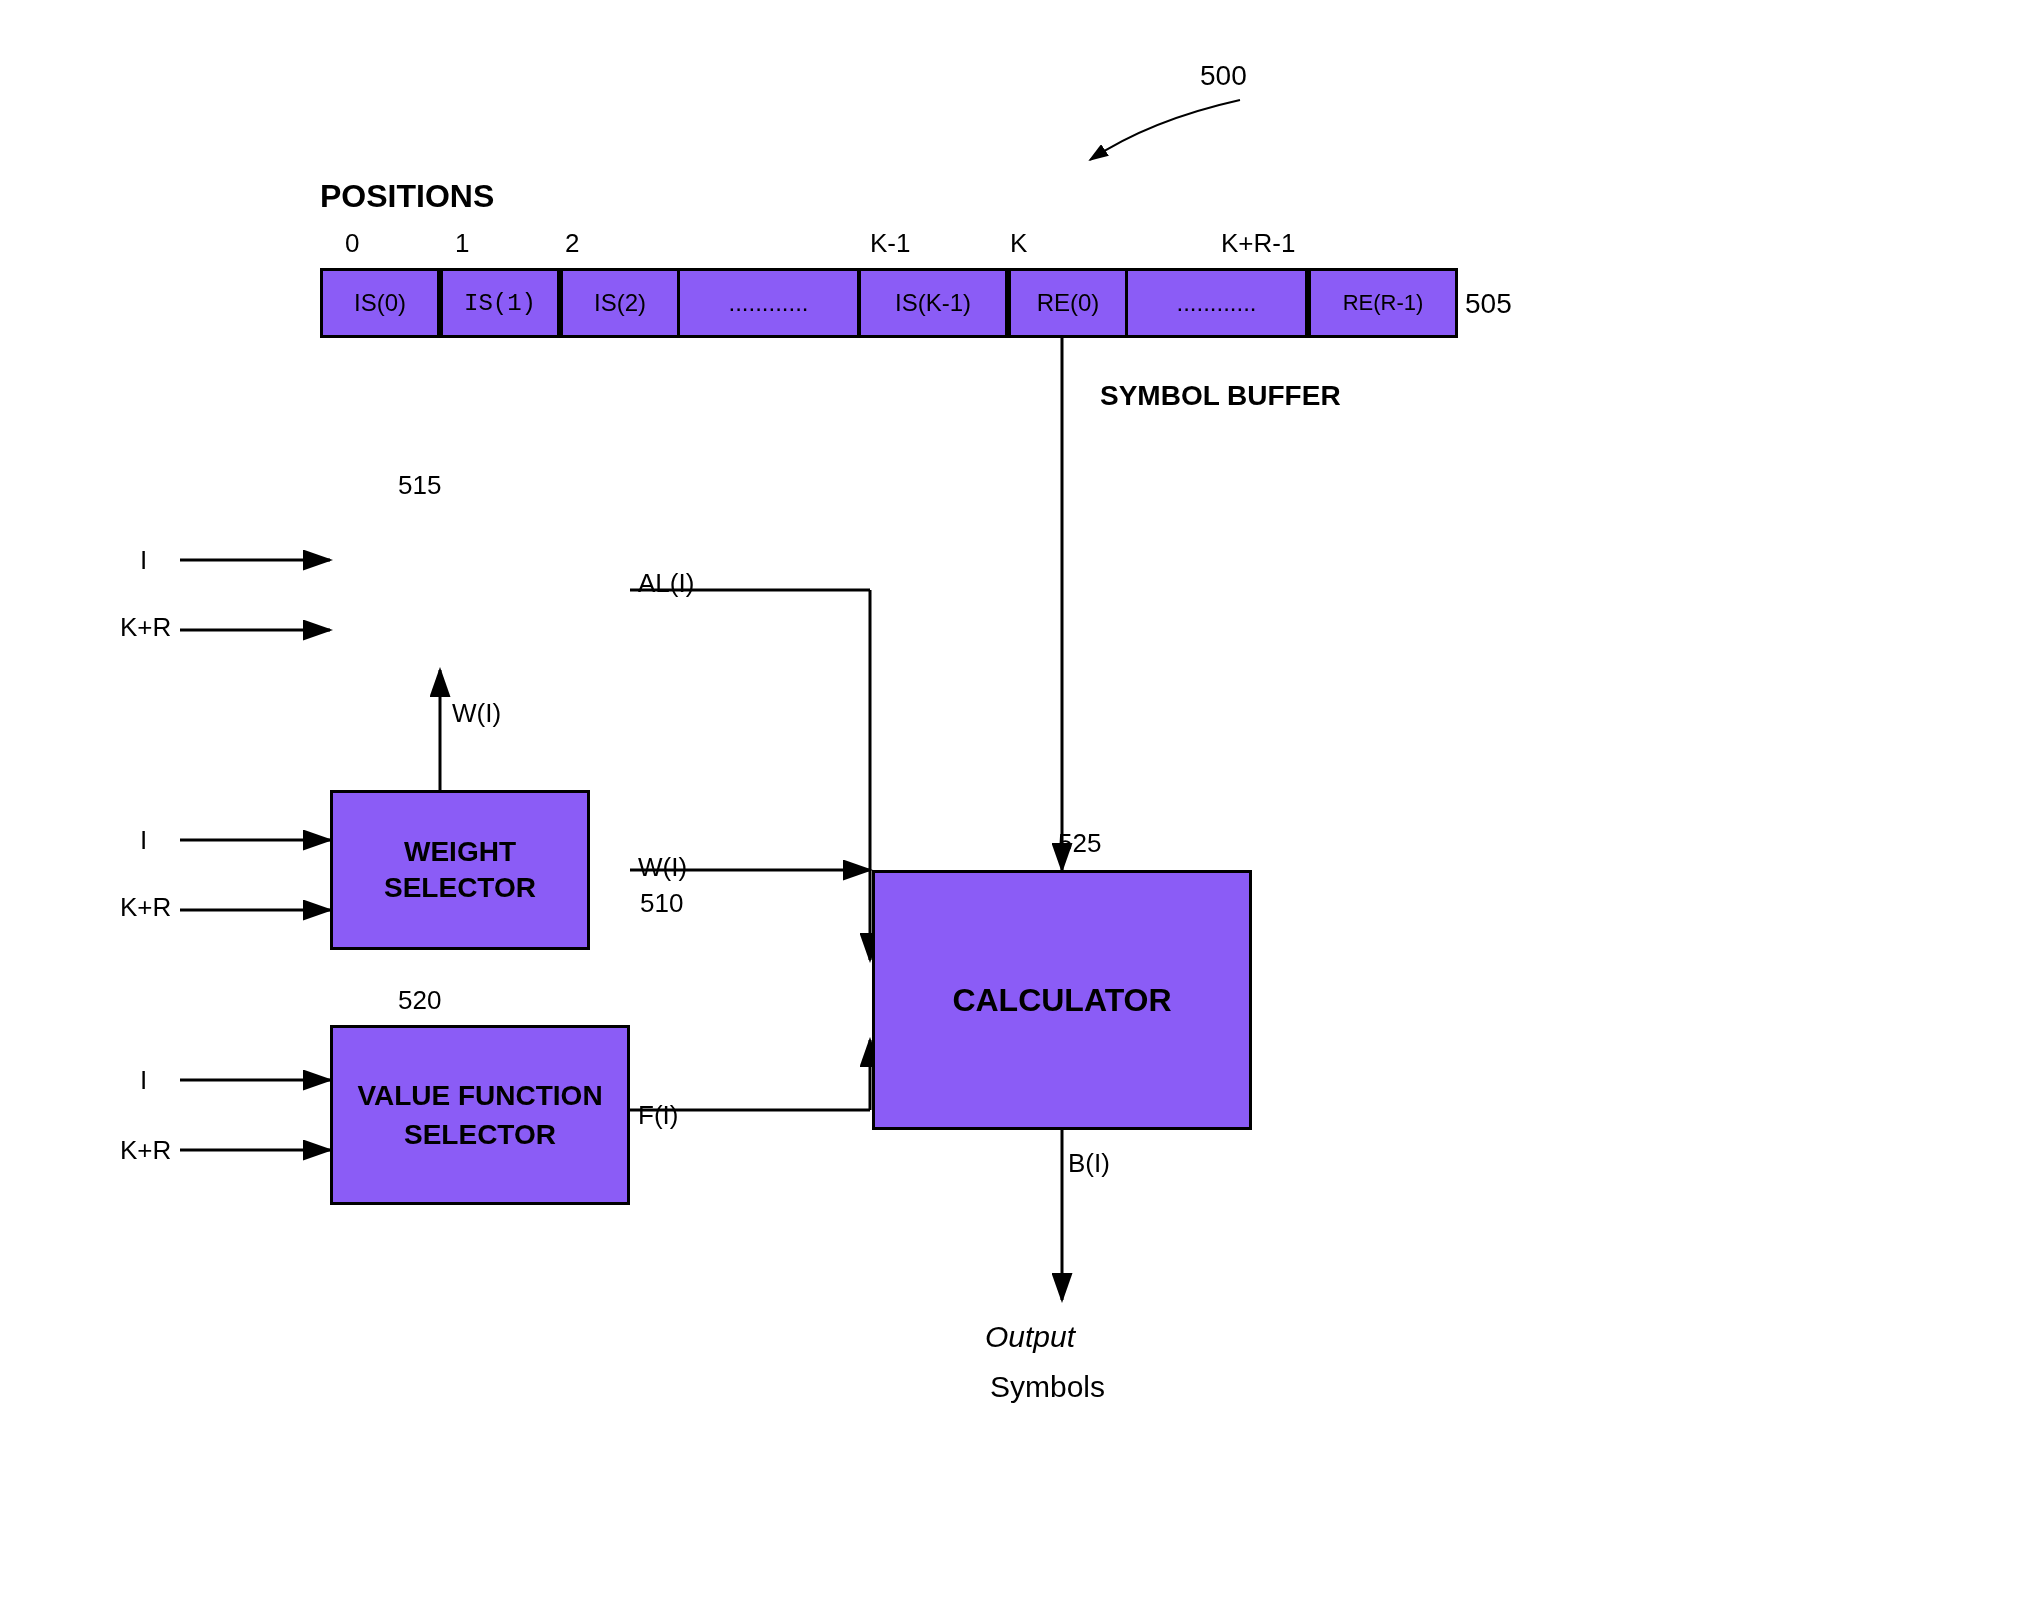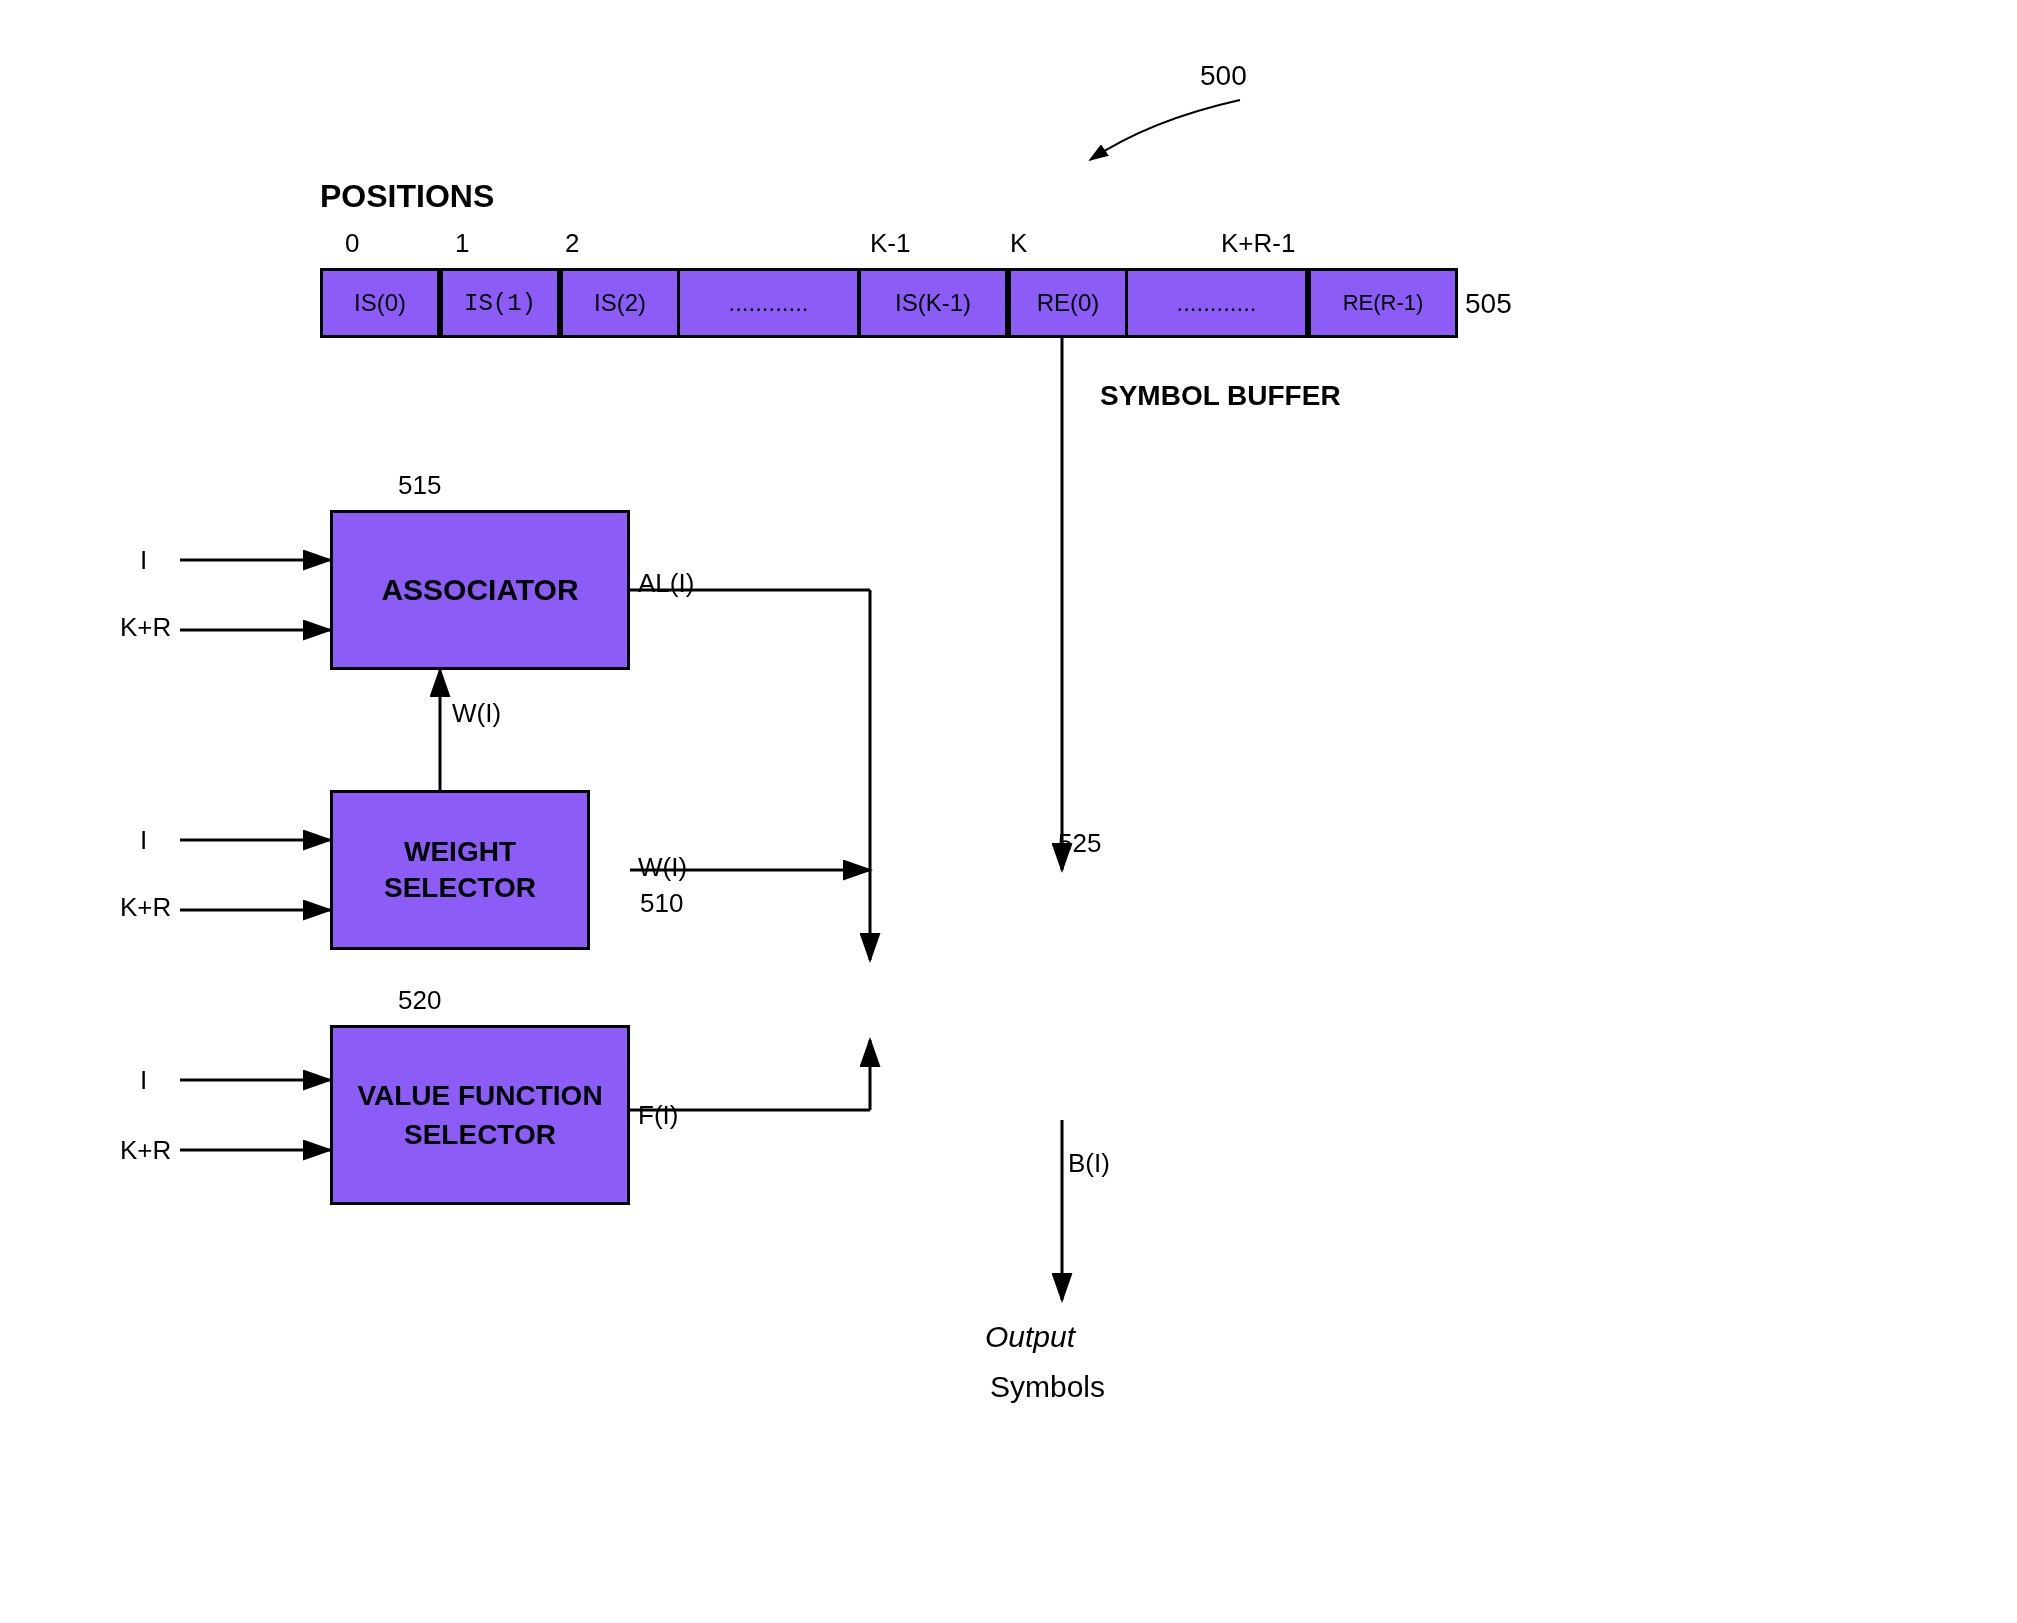--- a/index.html
+++ b/index.html
@@ -114,21 +114,20 @@
   <div class="box" style="left:1128px; top:268px; width:180px; height:70px; font-size:24px; font-weight:normal; border-left:none;">............</div>
 
   <div class="box" style="left:1308px; top:268px; width:150px; height:70px; font-size:22px; font-weight:normal;">RE(R-1)</div>
 
   <div class="label" style="left:1465px; top:288px; font-size:28px;">505</div>
 
   <div class="label" style="left:1100px; top:380px; font-size:28px; font-weight:bold;">SYMBOL BUFFER</div>
 
   <div class="label" style="left:398px; top:470px; font-size:26px;">515</div>
 
-  <div class="box" style="left:330px; top:510px; width:300px; height:160px; font-size:30px;">ASSOCIATOR</div>
 
   <div class="label" style="left:638px; top:568px; font-size:26px;">AL(I)</div>
 
   <div class="label" style="left:140px; top:545px; font-size:26px;">I</div>
 
   <div class="label" style="left:120px; top:612px; font-size:26px;">K+R</div>
 
   <div class="label" style="left:452px; top:698px; font-size:26px;">W(I)</div>
 
   <div class="label" style="left:640px; top:888px; font-size:26px;">510</div>
@@ -149,20 +148,21 @@
 SELECTOR</div>
 
   <div class="label" style="left:638px; top:1100px; font-size:26px;">F(I)</div>
 
   <div class="label" style="left:140px; top:1065px; font-size:26px;">I</div>
 
   <div class="label" style="left:120px; top:1135px; font-size:26px;">K+R</div>
 
   <div class="label" style="left:1058px; top:828px; font-size:26px;">525</div>
 
+  <div class="box" style="left:872px; top:870px; width:380px; height:260px; font-size:32px;">CALCULATOR</div>
 
   <div class="label" style="left:1068px; top:1148px; font-size:26px;">B(I)</div>
 
   <div class="label label-italic" style="left:985px; top:1320px; font-size:30px; ">
        <span>Output</span>
   </div>
   <div class="label" style="left:990px; top:1370px; font-size:30px;">Symbols</div>
 
 </div>
 

